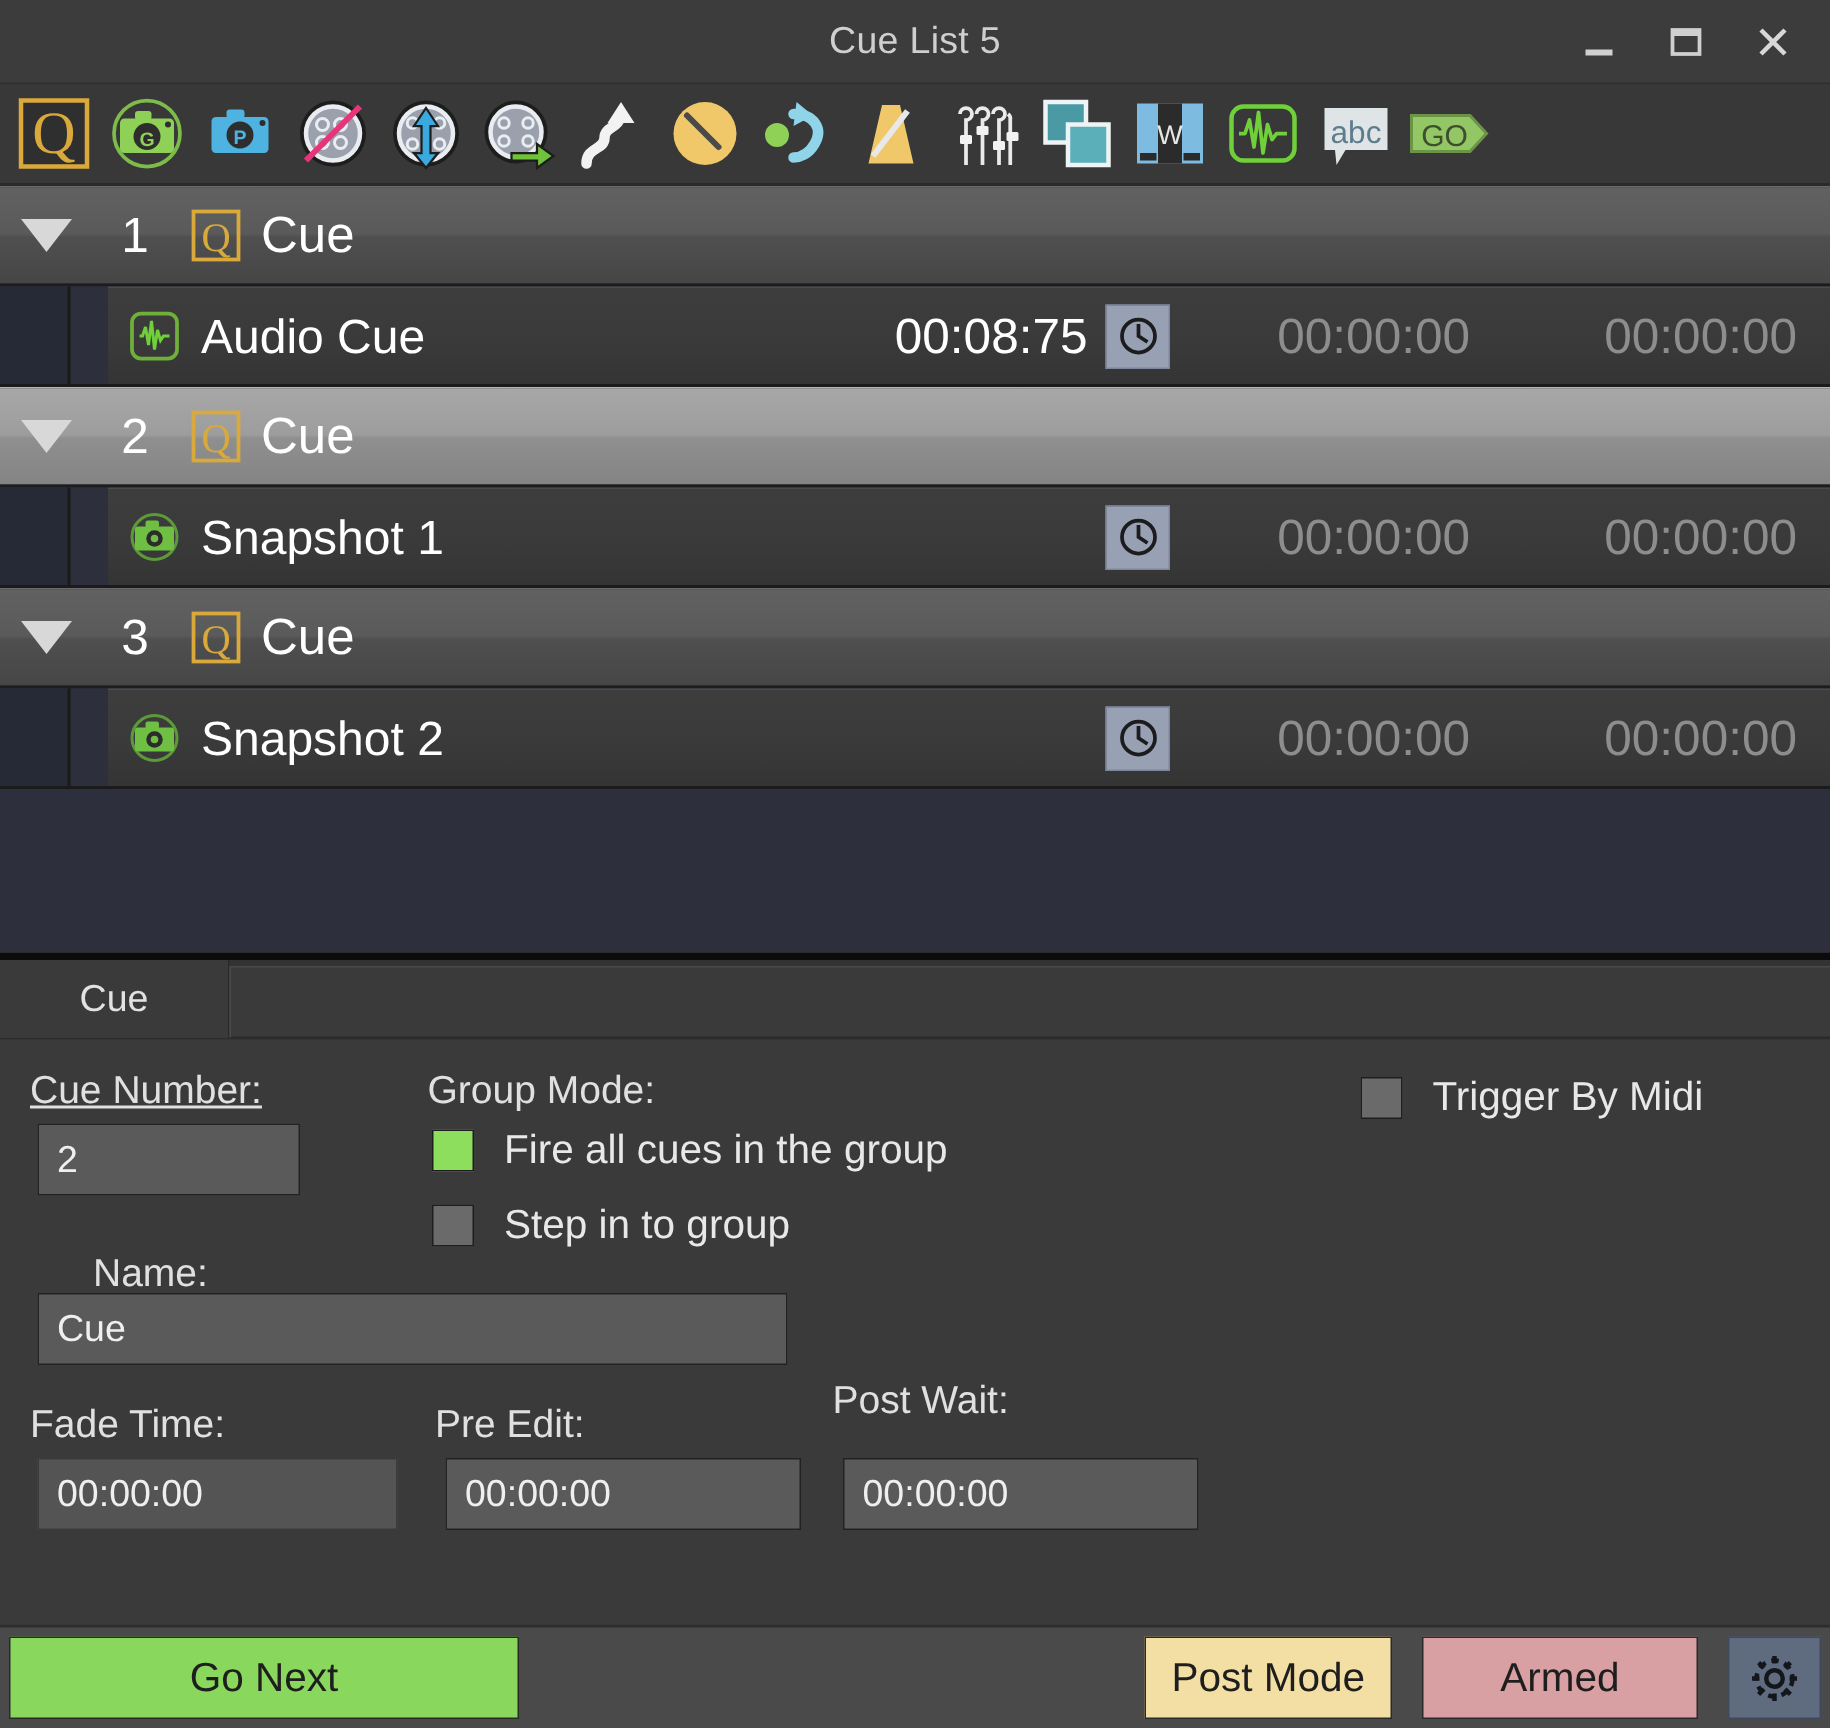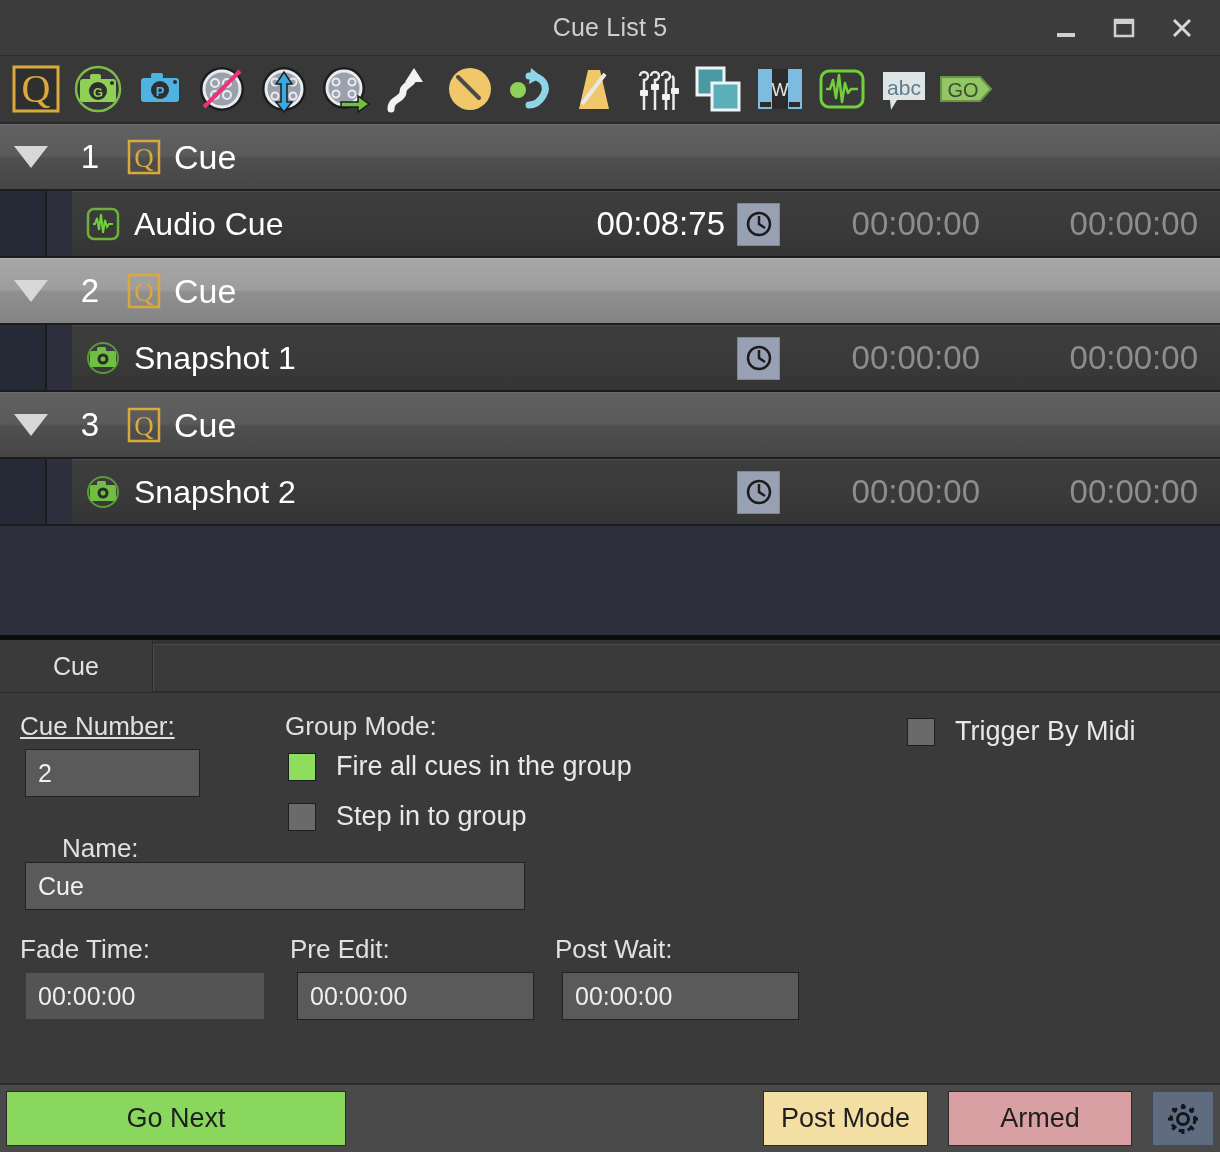--- a/index.html
+++ b/index.html
@@ -430,21 +430,21 @@
 
       <div class="abs lbl" style="left:20px;top:140px;margin-left:42px;">Name:</div>
       <div class="abs field" style="left:25px;top:169px;width:500px;height:48px;">Cue</div>
 
       <div class="abs lbl" style="left:20px;top:241px;">Fade Time:</div>
       <div class="abs field noborder" style="left:25px;top:279px;width:240px;height:48px;">00:00:00</div>
 
       <div class="abs lbl" style="left:290px;top:241px;">Pre Edit:</div>
       <div class="abs field" style="left:297px;top:279px;width:237px;height:48px;">00:00:00</div>
 
-      <div class="abs lbl" style="left:555px;top:241px;">Post Wait:</div>
+      <div class="abs lbl" style="left:555px;top:225px;">Post Wait:</div>
       <div class="abs field" style="left:562px;top:279px;width:237px;height:48px;">00:00:00</div>
     </div>
 
     <div class="btnbar">
       <div class="btn btn-gonext">Go Next</div>
       <div class="spacer"></div>
       <div class="btn btn-edit">Post Mode</div>
       <div class="btn btn-armed">Armed</div>
       <div class="btn btn-gear">
         <svg width="40" height="40" viewBox="0 0 40 40">

